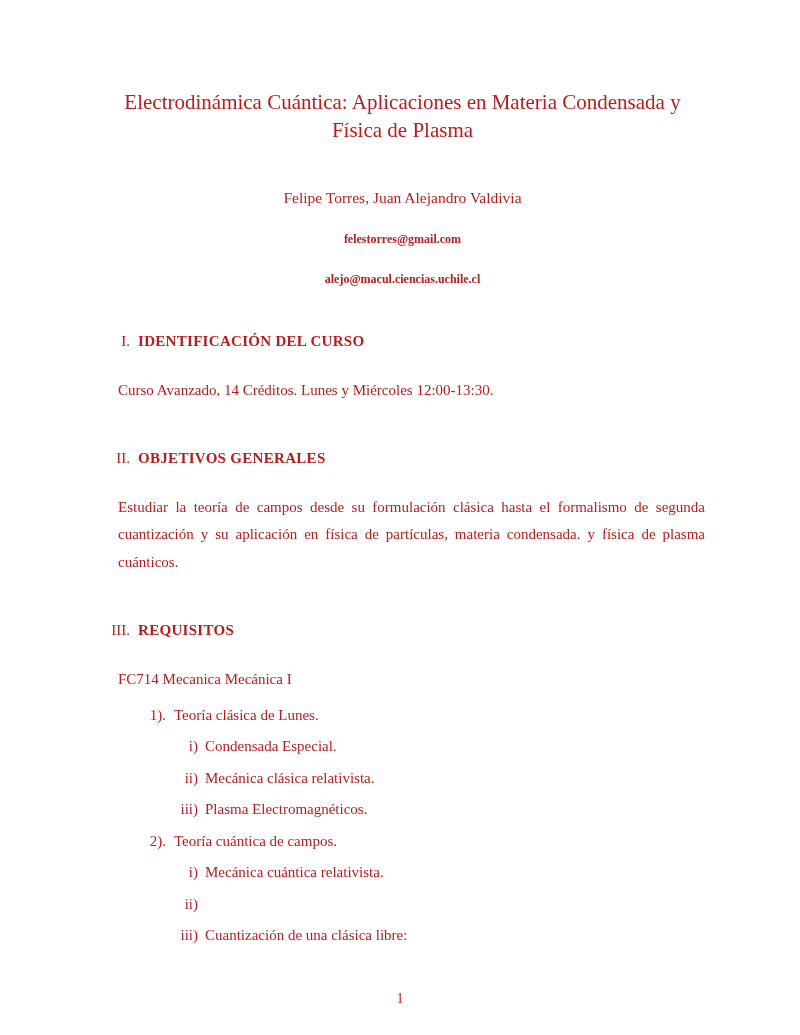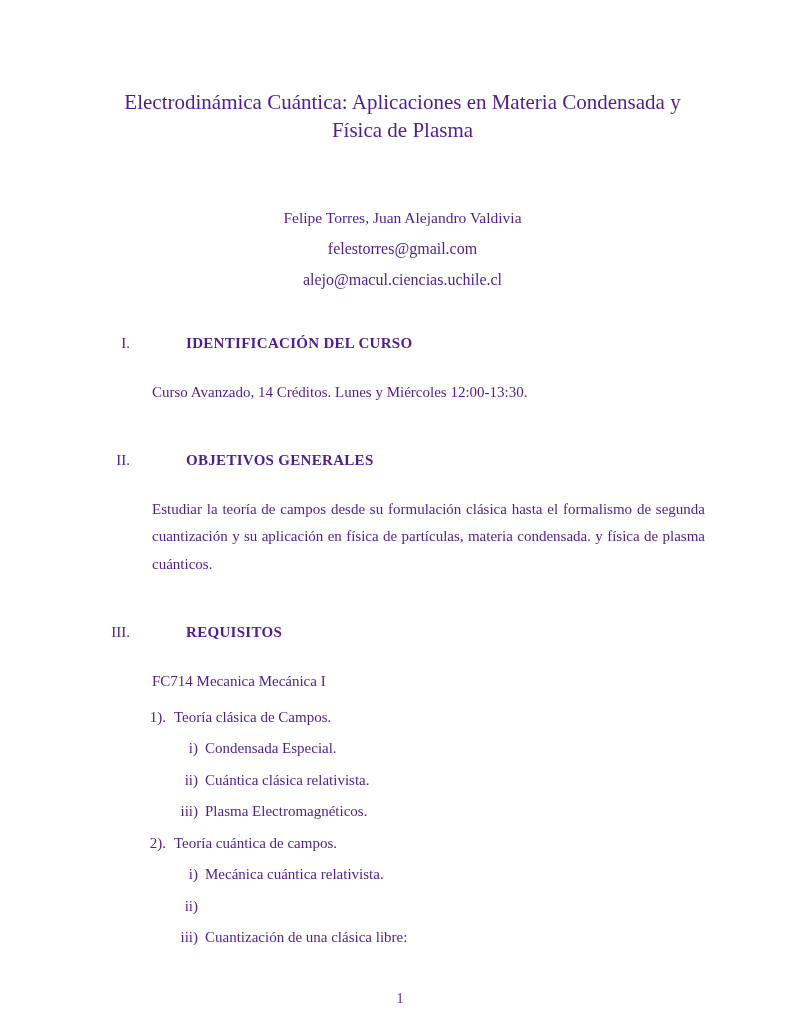--- a/index.html
+++ b/index.html
@@ -6,64 +6,64 @@
     margin: 0;
     padding: 0;
     background: #ffffff;
   }
   .page {
     position: relative;
     width: 800px;
     height: 1035px;
     background: #ffffff;
     font-family: "Liberation Serif", "DejaVu Serif", serif;
-    color: #4c1d95;
+    color: #b91c1c;
     overflow: hidden;
   }
   .content {
     padding: 0 95px 0 100px;
   }
   .doc-title {
     margin: 88px auto 0 auto;
     max-width: 650px;
     text-align: center;
     font-size: 21px;
     font-weight: normal;
     line-height: 1.35;
   }
   .authors {
-    margin-top: 64px;
+    margin-top: 44px;
     text-align: center;
     font-size: 15.5px;
   }
   .email {
-    margin-top: 13px;
+    margin-top: 25px;
     text-align: center;
-    font-size: 16px;
+    font-size: 12px;
+    font-weight: bold;
   }
   .section-heading {
     display: flex;
     align-items: baseline;
     margin-top: 46px;
     font-size: 15px;
   }
   .section-heading .numeral {
     flex: 0 0 30px;
     width: 30px;
     text-align: right;
     margin-right: 8px;
     font-weight: normal;
   }
   .section-heading .sec-title {
     font-weight: bold;
     letter-spacing: 0.3px;
-    margin-left: 48px;
   }
   .section-body {
-    margin: 27px 0 0 52px;
+    margin: 27px 0 0 18px;
     font-size: 15px;
     line-height: 1.82;
     text-align: justify;
   }
   .list-item {
     display: flex;
     align-items: baseline;
     margin: 12px 0 0 42px;
     font-size: 15px;
     line-height: 1.35;
@@ -122,29 +122,29 @@
 
     <div class="section-heading">
       <span class="numeral">III.</span>
       <span class="sec-title">REQUISITOS</span>
     </div>
     <p class="section-body">FC714 Mecanica Mecánica I</p>
 
 
     <div class="list-item">
       <span class="item-label">1).</span>
-      <span>Teoría clásica de Campos.</span>
+      <span>Teoría clásica de Lunes.</span>
     </div>
     <div class="sub-item">
       <span class="item-label">i)</span>
       <span>Condensada Especial.</span>
     </div>
     <div class="sub-item">
       <span class="item-label">ii)</span>
-      <span>Cuántica clásica relativista.</span>
+      <span>Mecánica clásica relativista.</span>
     </div>
     <div class="sub-item">
       <span class="item-label">iii)</span>
       <span>Plasma Electromagnéticos.</span>
     </div>
 
     <div class="list-item">
       <span class="item-label">2).</span>
       <span>Teoría cuántica de campos.</span>
     </div>

